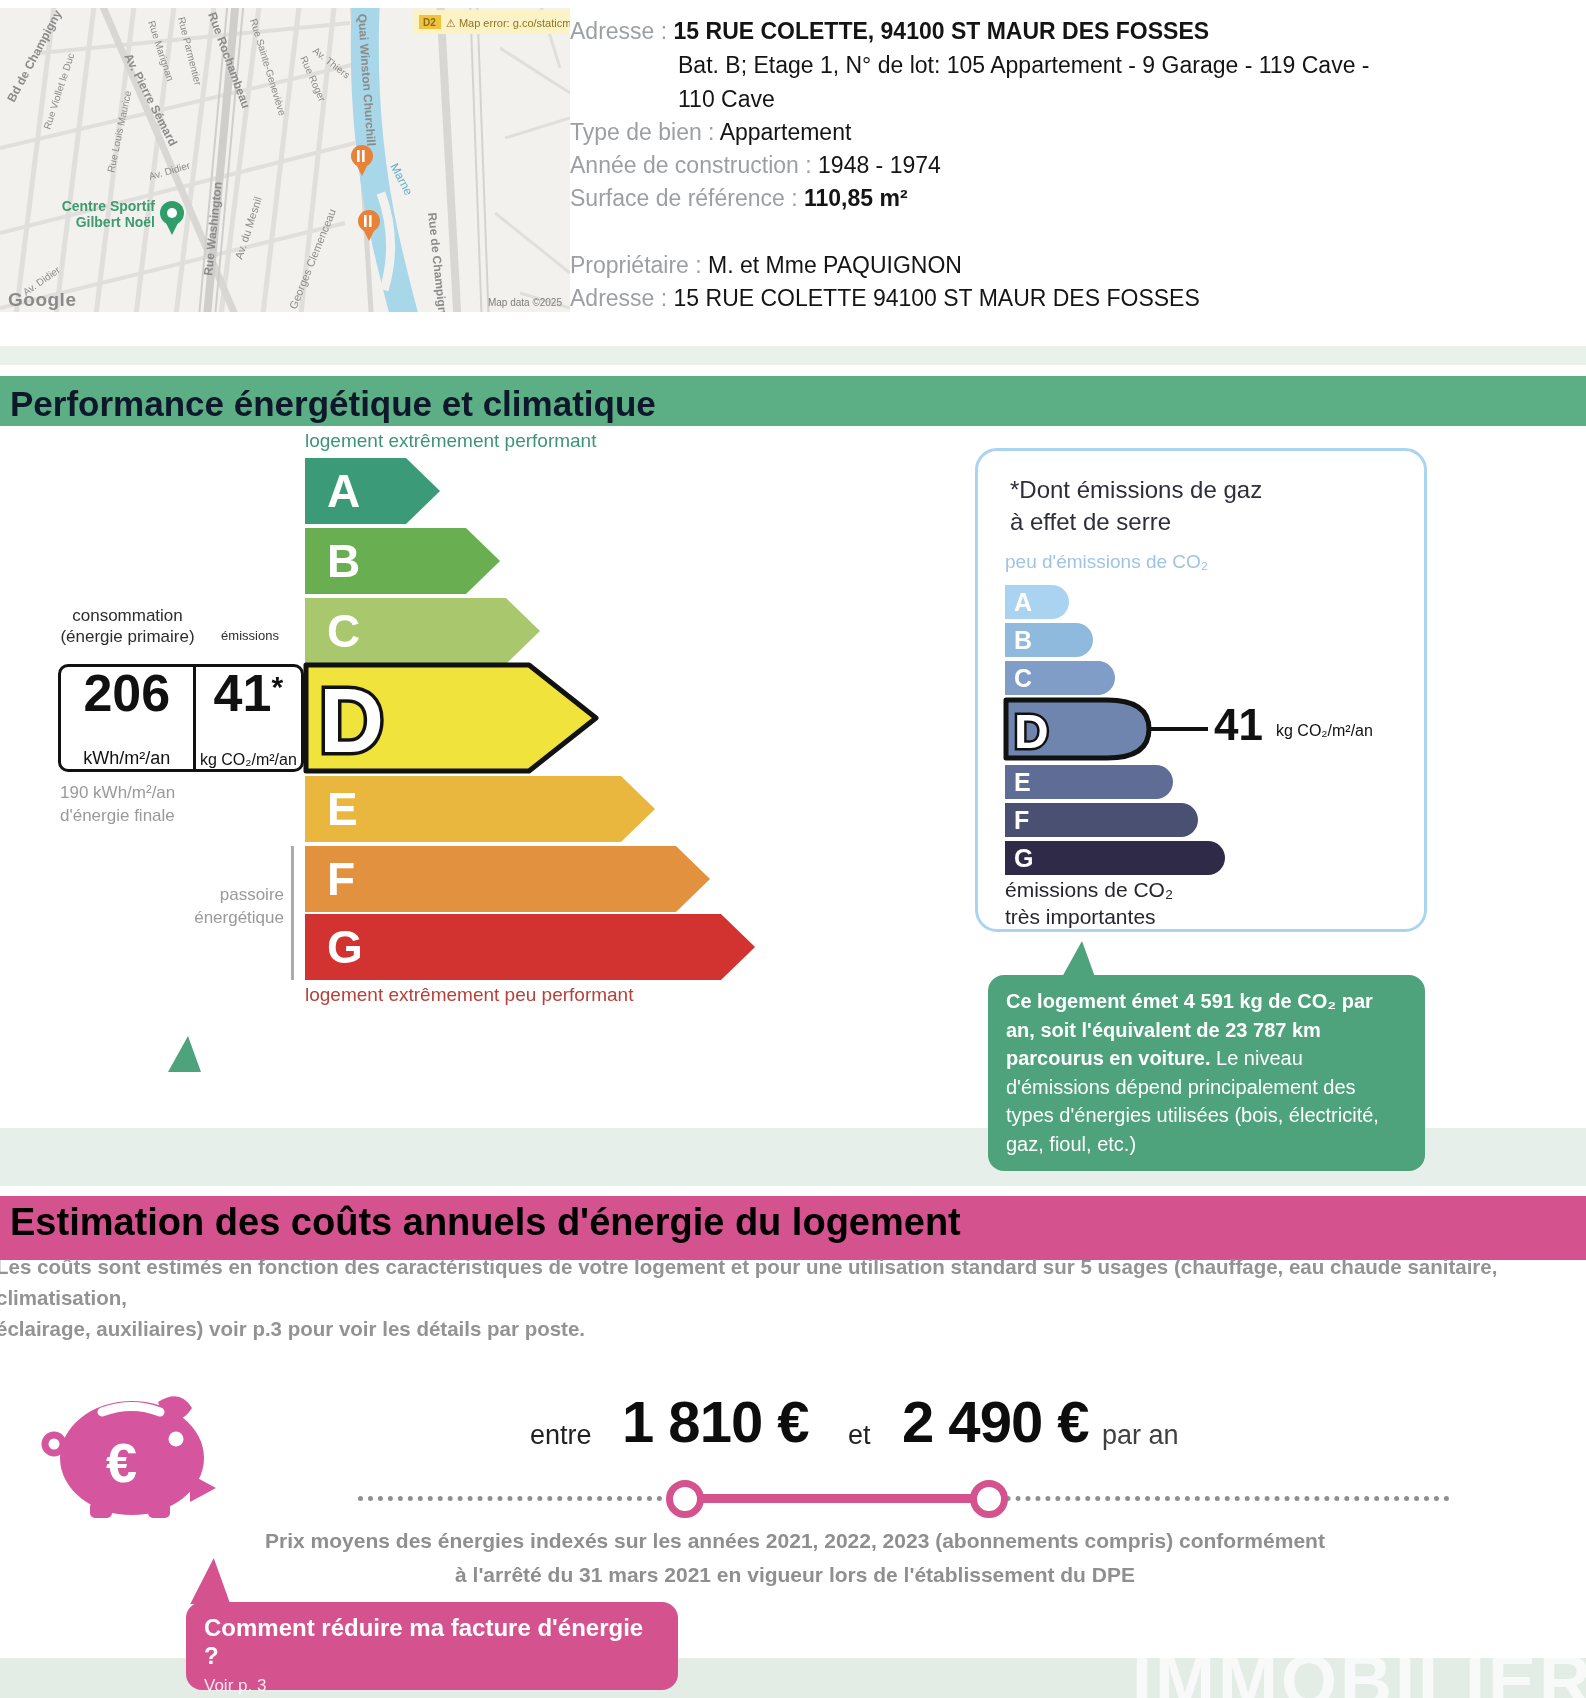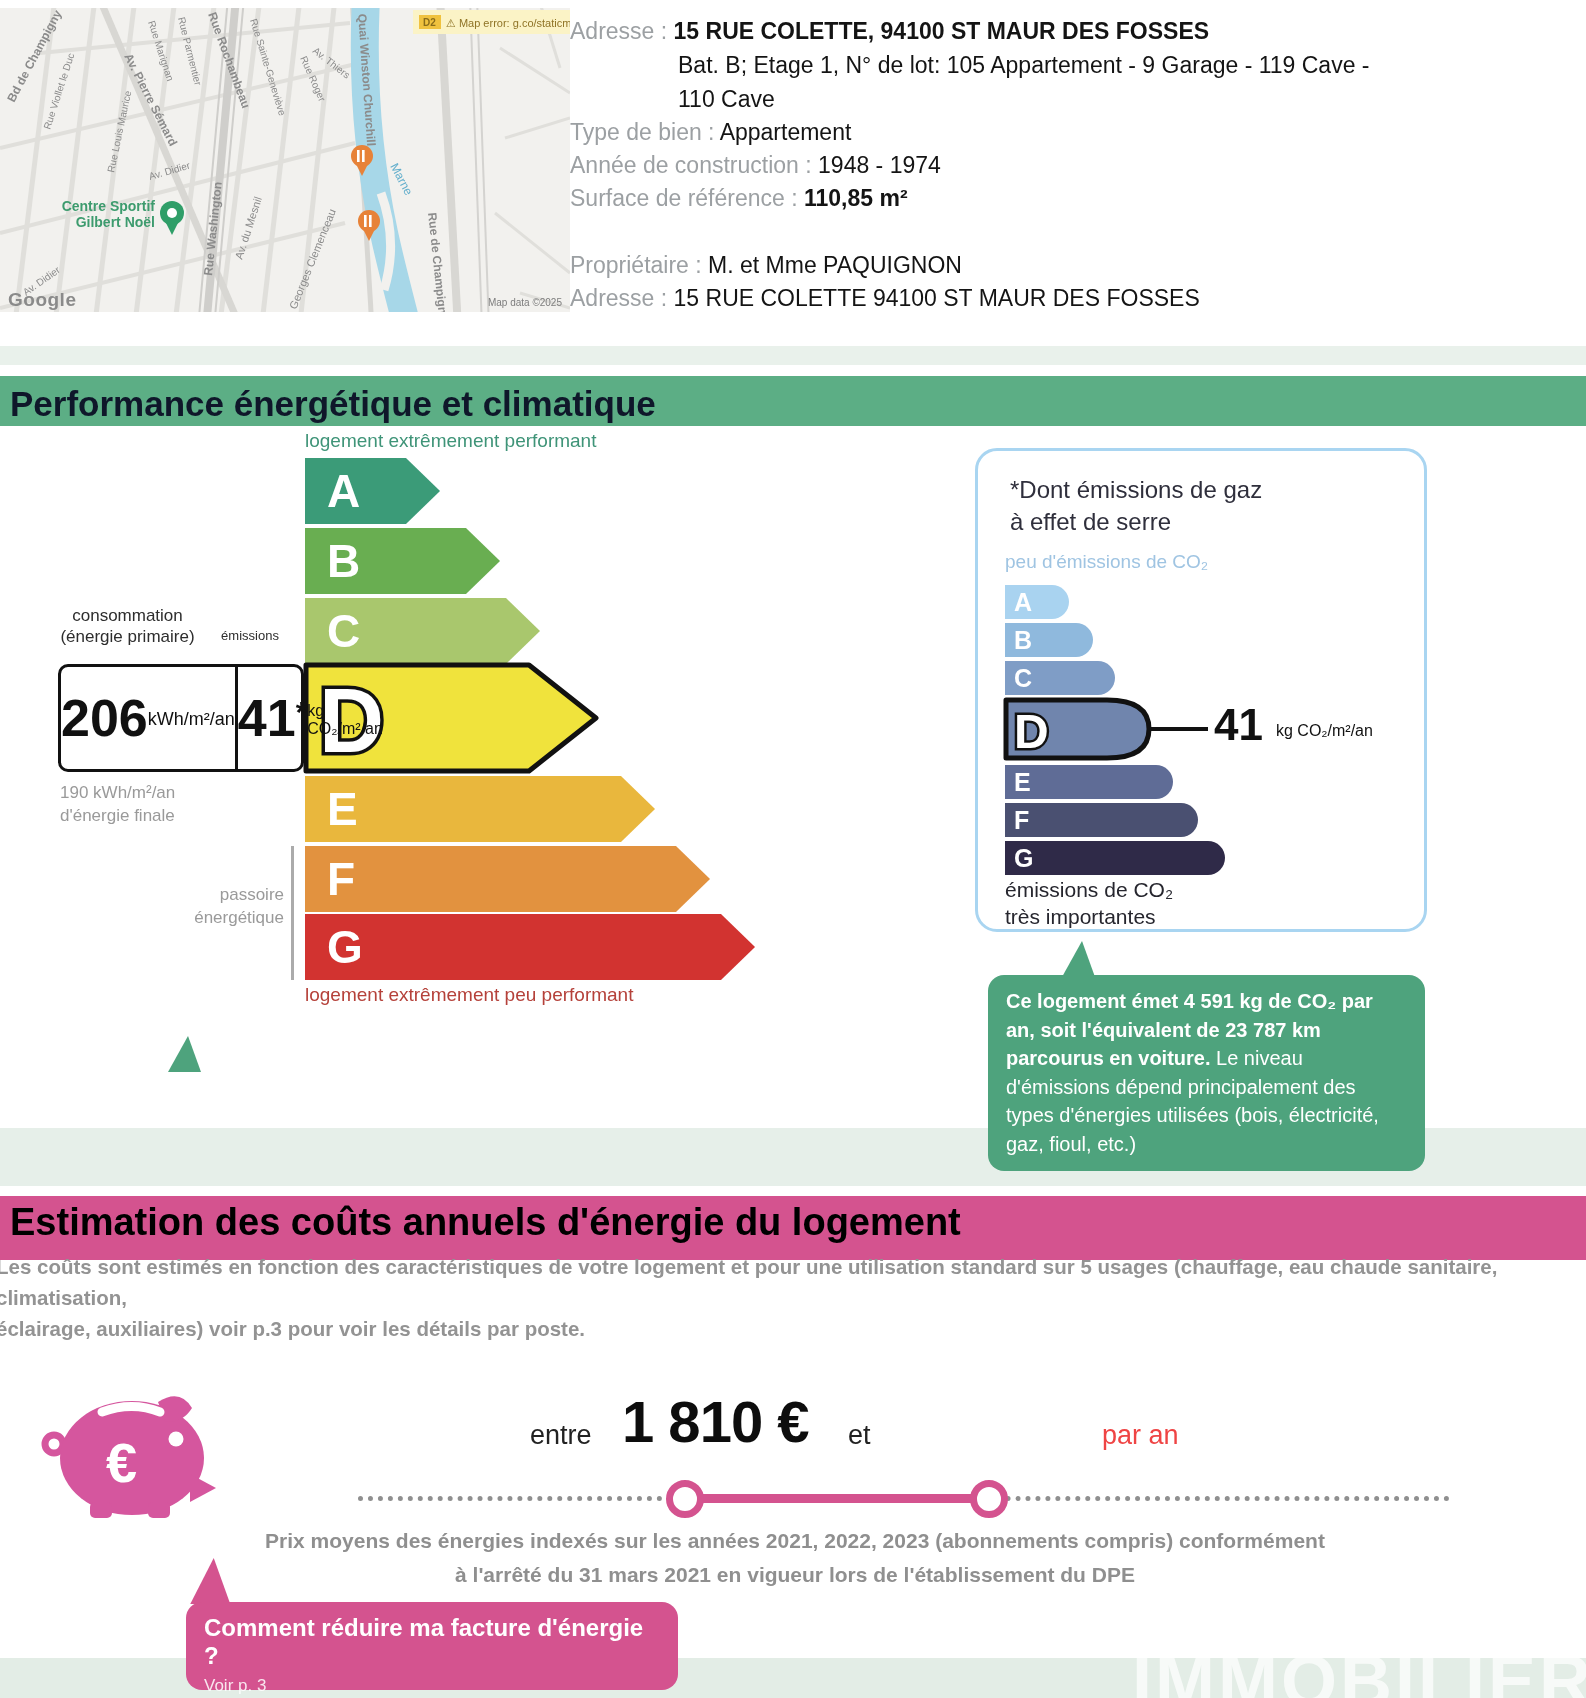--- a/index.html
+++ b/index.html
@@ -27,21 +27,21 @@
   
   .cap-top{left:305px;top:430px;font-size:19px;color:#3F9478;}
   .cap-bottom{left:305px;top:984px;font-size:19px;color:#B5413A;}
   .earrow{position:absolute;left:305px;height:66px;line-height:66px;
      clip-path:polygon(0 0,calc(100% - 34px) 0,100% 50%,calc(100% - 34px) 100%,0 100%);
      color:#fff;font-size:46px;font-weight:bold;padding-left:22px;box-sizing:border-box;}
   #col-label-1{left:55px;top:605px;width:145px;text-align:center;font-size:17px;color:#2d2d2d;line-height:1.25;}
   #col-label-2{left:198px;top:628px;width:104px;text-align:center;font-size:13px;color:#2d2d2d;}
   #value-box{left:58px;top:664px;width:246px;height:108px;background:#fff;border:3.5px solid #111;
      border-radius:10px;box-sizing:border-box;display:flex;}
-  #value-box .cell{flex:1;display:flex;align-items:center;justify-content:space-between;}
+  #value-box .cell{flex:1;display:flex;flex-direction:column;align-items:center;justify-content:space-between;}
   #value-box .cell.c1{flex:1.25;border-right:3.5px solid #111;}
   .big-num{font-size:52px;font-weight:bold;line-height:1;color:#111;}
   .star{font-size:30px;vertical-align:14px;font-weight:bold;}
   .unit{font-size:18px;color:#111;margin-top:3px;}
   #final-energy{left:60px;top:782px;font-size:17px;color:#9a9a9a;line-height:1.35;}
   #passoire{left:158px;top:884px;width:126px;text-align:right;font-size:17px;color:#9a9a9a;line-height:1.35;}
   #passoire-line{left:291px;top:846px;width:3px;height:134px;background:#ABABAB;}
 
   
   #co2-panel{left:975px;top:448px;width:452px;height:484px;background:#fff;
@@ -67,21 +67,21 @@
      font-size:20px;line-height:1.43;}
   #bubble-right-tip{left:1062px;top:941px;border-bottom:36px solid #4EA37D;}
 
   
   #costs-intro{left:0px;top:1252px;width:1586px;font-size:20.5px;color:#939393;
      font-weight:bold;line-height:1.5;}
   #cost-entre{left:530px;top:1420px;font-size:27px;color:#222;}
   #cost-min{left:622px;top:1388px;font-size:58px;font-weight:bold;color:#0d0d0d;letter-spacing:-1px;}
   #cost-et{left:848px;top:1420px;font-size:27px;color:#222;}
   #cost-max{left:902px;top:1388px;font-size:58px;font-weight:bold;color:#0d0d0d;letter-spacing:-1px;}
-  #cost-per{left:1102px;top:1420px;font-size:27px;color:#ef4444;}
+  #cost-per{left:1102px;top:1420px;font-size:27px;color:#404040;}
   #slider-dots{left:358px;top:1496px;width:1092px;border-top:5px dotted #8F8F8F;}
   #slider-seg{left:684px;top:1494px;width:302px;height:9px;border-radius:5px;}
   .slider-knob{position:absolute;width:24px;height:24px;background:#fff;border-radius:50%;
      border:7px solid #D4538F;top:1480px;}
   #costs-note{left:165px;top:1524px;width:1260px;text-align:center;font-size:21px;
      color:#8F8F8F;font-weight:bold;line-height:1.6;}
 
   
   #strip-bottom{left:0;top:1658px;width:1586px;height:40px;background:#E3EDE6;}
   #watermark{right:-8px;top:1640px;font-size:72px;font-weight:bold;
@@ -336,20 +336,21 @@
       </g>
       <path d="M62,30 q30,-11 58,0" fill="none" stroke="#fff" stroke-width="9" stroke-linecap="round"></path>
       <circle cx="136" cy="57" r="7.5" fill="#fff"></circle>
       <text x="66" y="100" font-size="56" font-weight="bold" fill="#fff" font-family="Liberation Sans, sans-serif">€</text>
     </svg>
   </div>
 
   <div class="abs" id="cost-entre">entre</div>
   <div class="abs" id="cost-min">1 810 €</div>
   <div class="abs" id="cost-et">et</div>
+  <div class="abs" id="cost-max">2 490 €</div>
   <div class="abs" id="cost-per">par an</div>
 
   <div class="abs" id="slider-dots"></div>
   <div class="abs" id="slider-seg" style="background-color: rgb(212, 83, 143);"></div>
   <div class="slider-knob" style="left:666px;"></div>
   <div class="slider-knob" style="left:970px;"></div>
 
   <div class="abs" id="costs-note">
     <div>Prix moyens des énergies indexés sur les années 2021, 2022, 2023 (abonnements compris) conformément</div>
     <div>à l'arrêté du 31 mars 2021 en vigueur lors de l'établissement du DPE</div>

